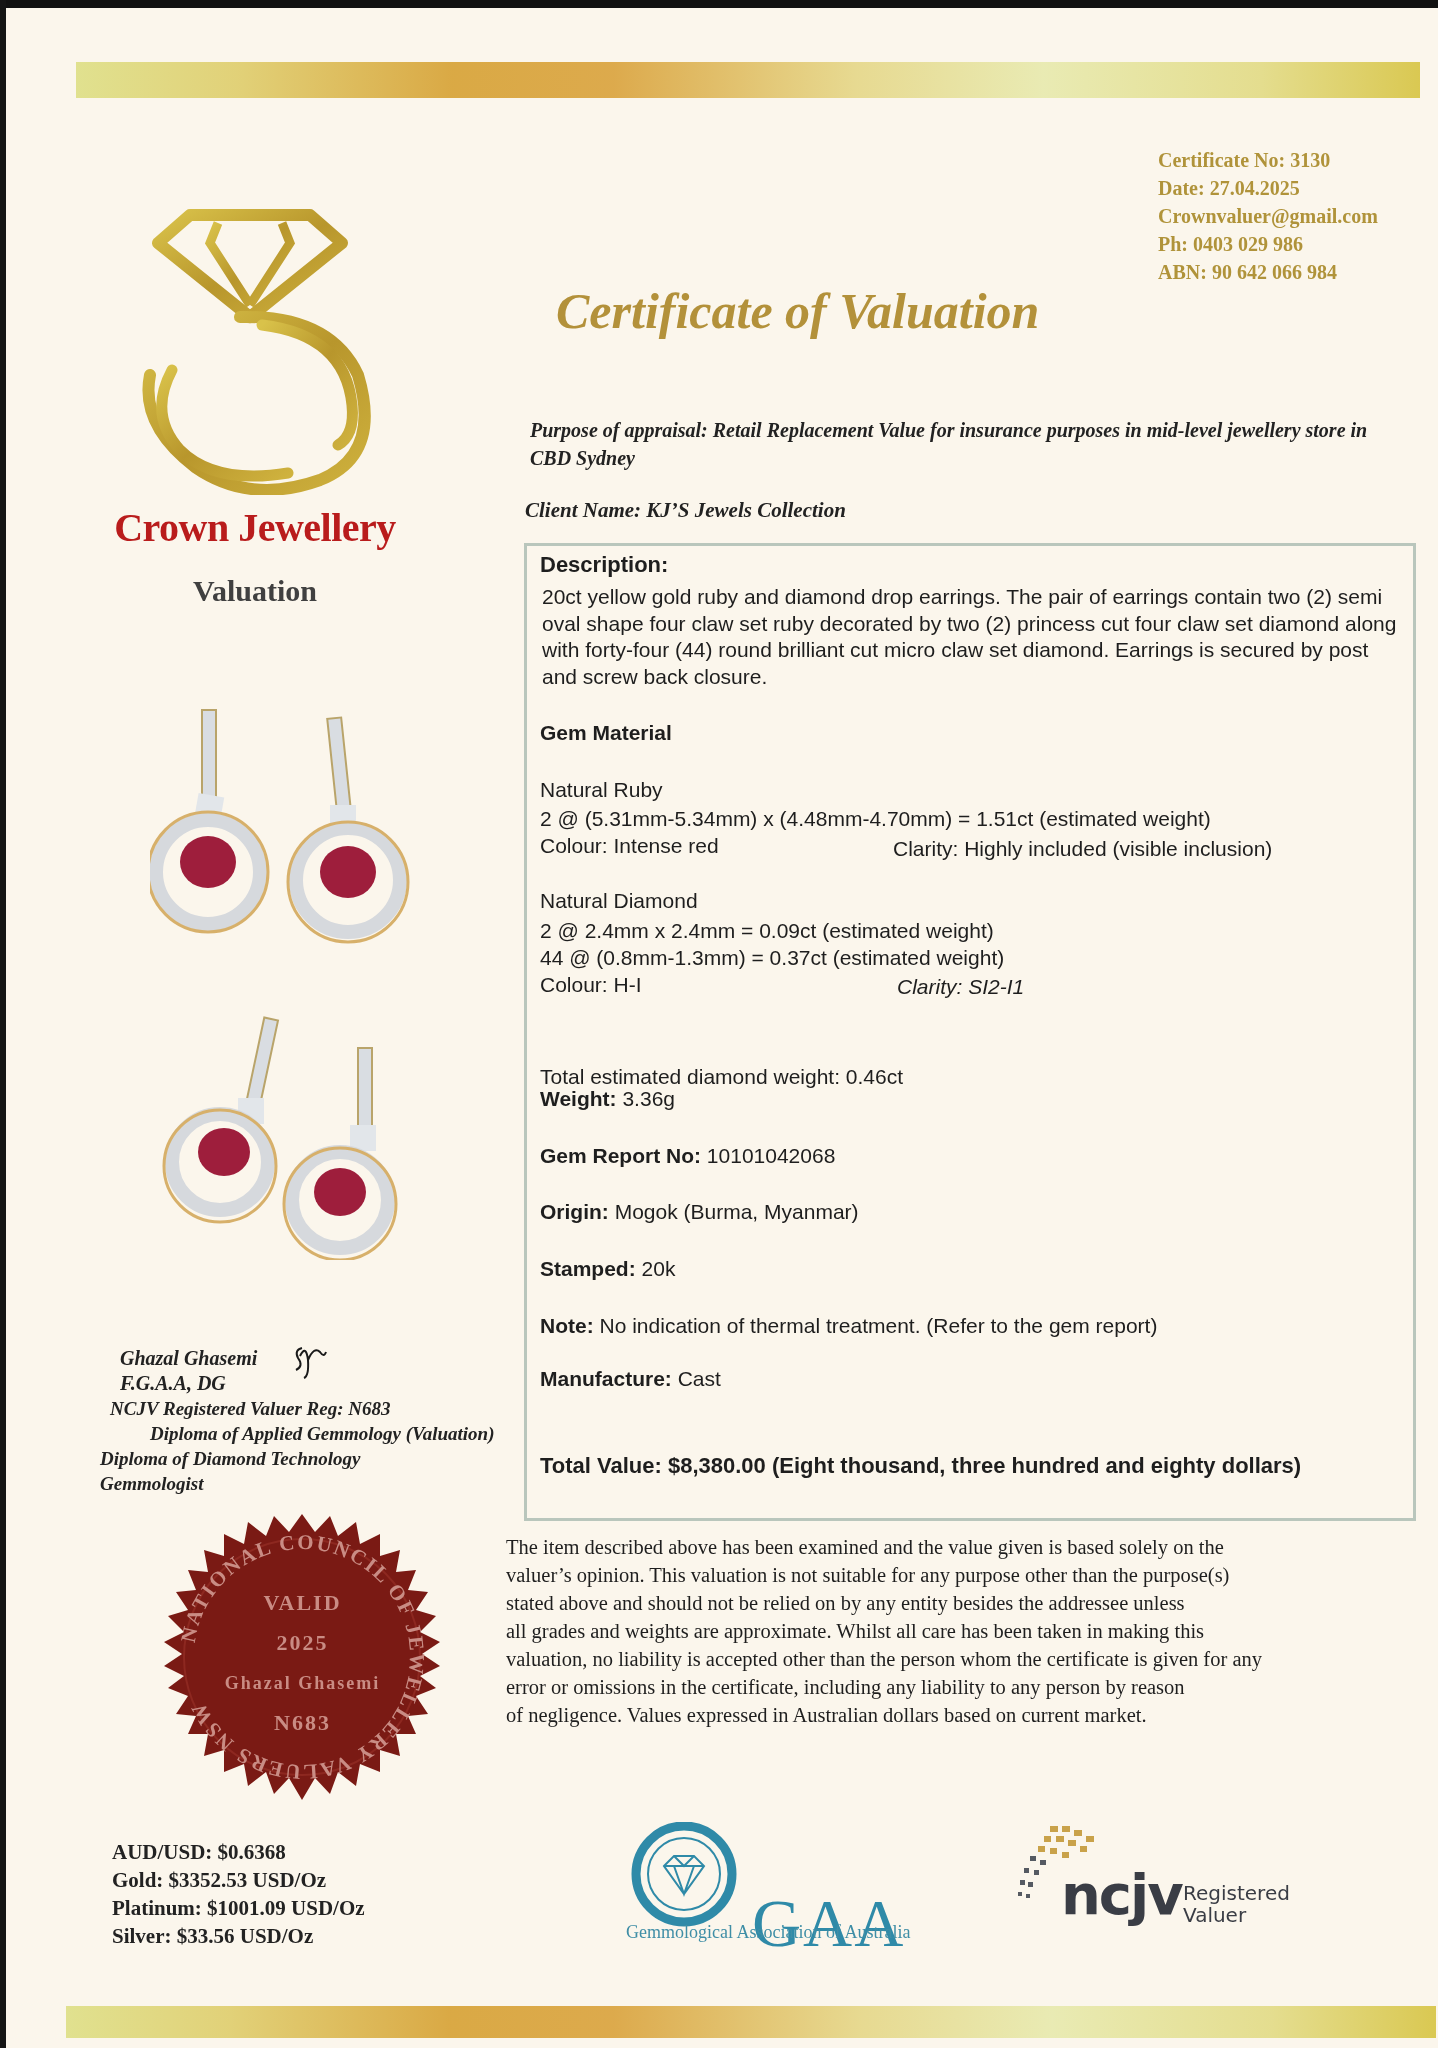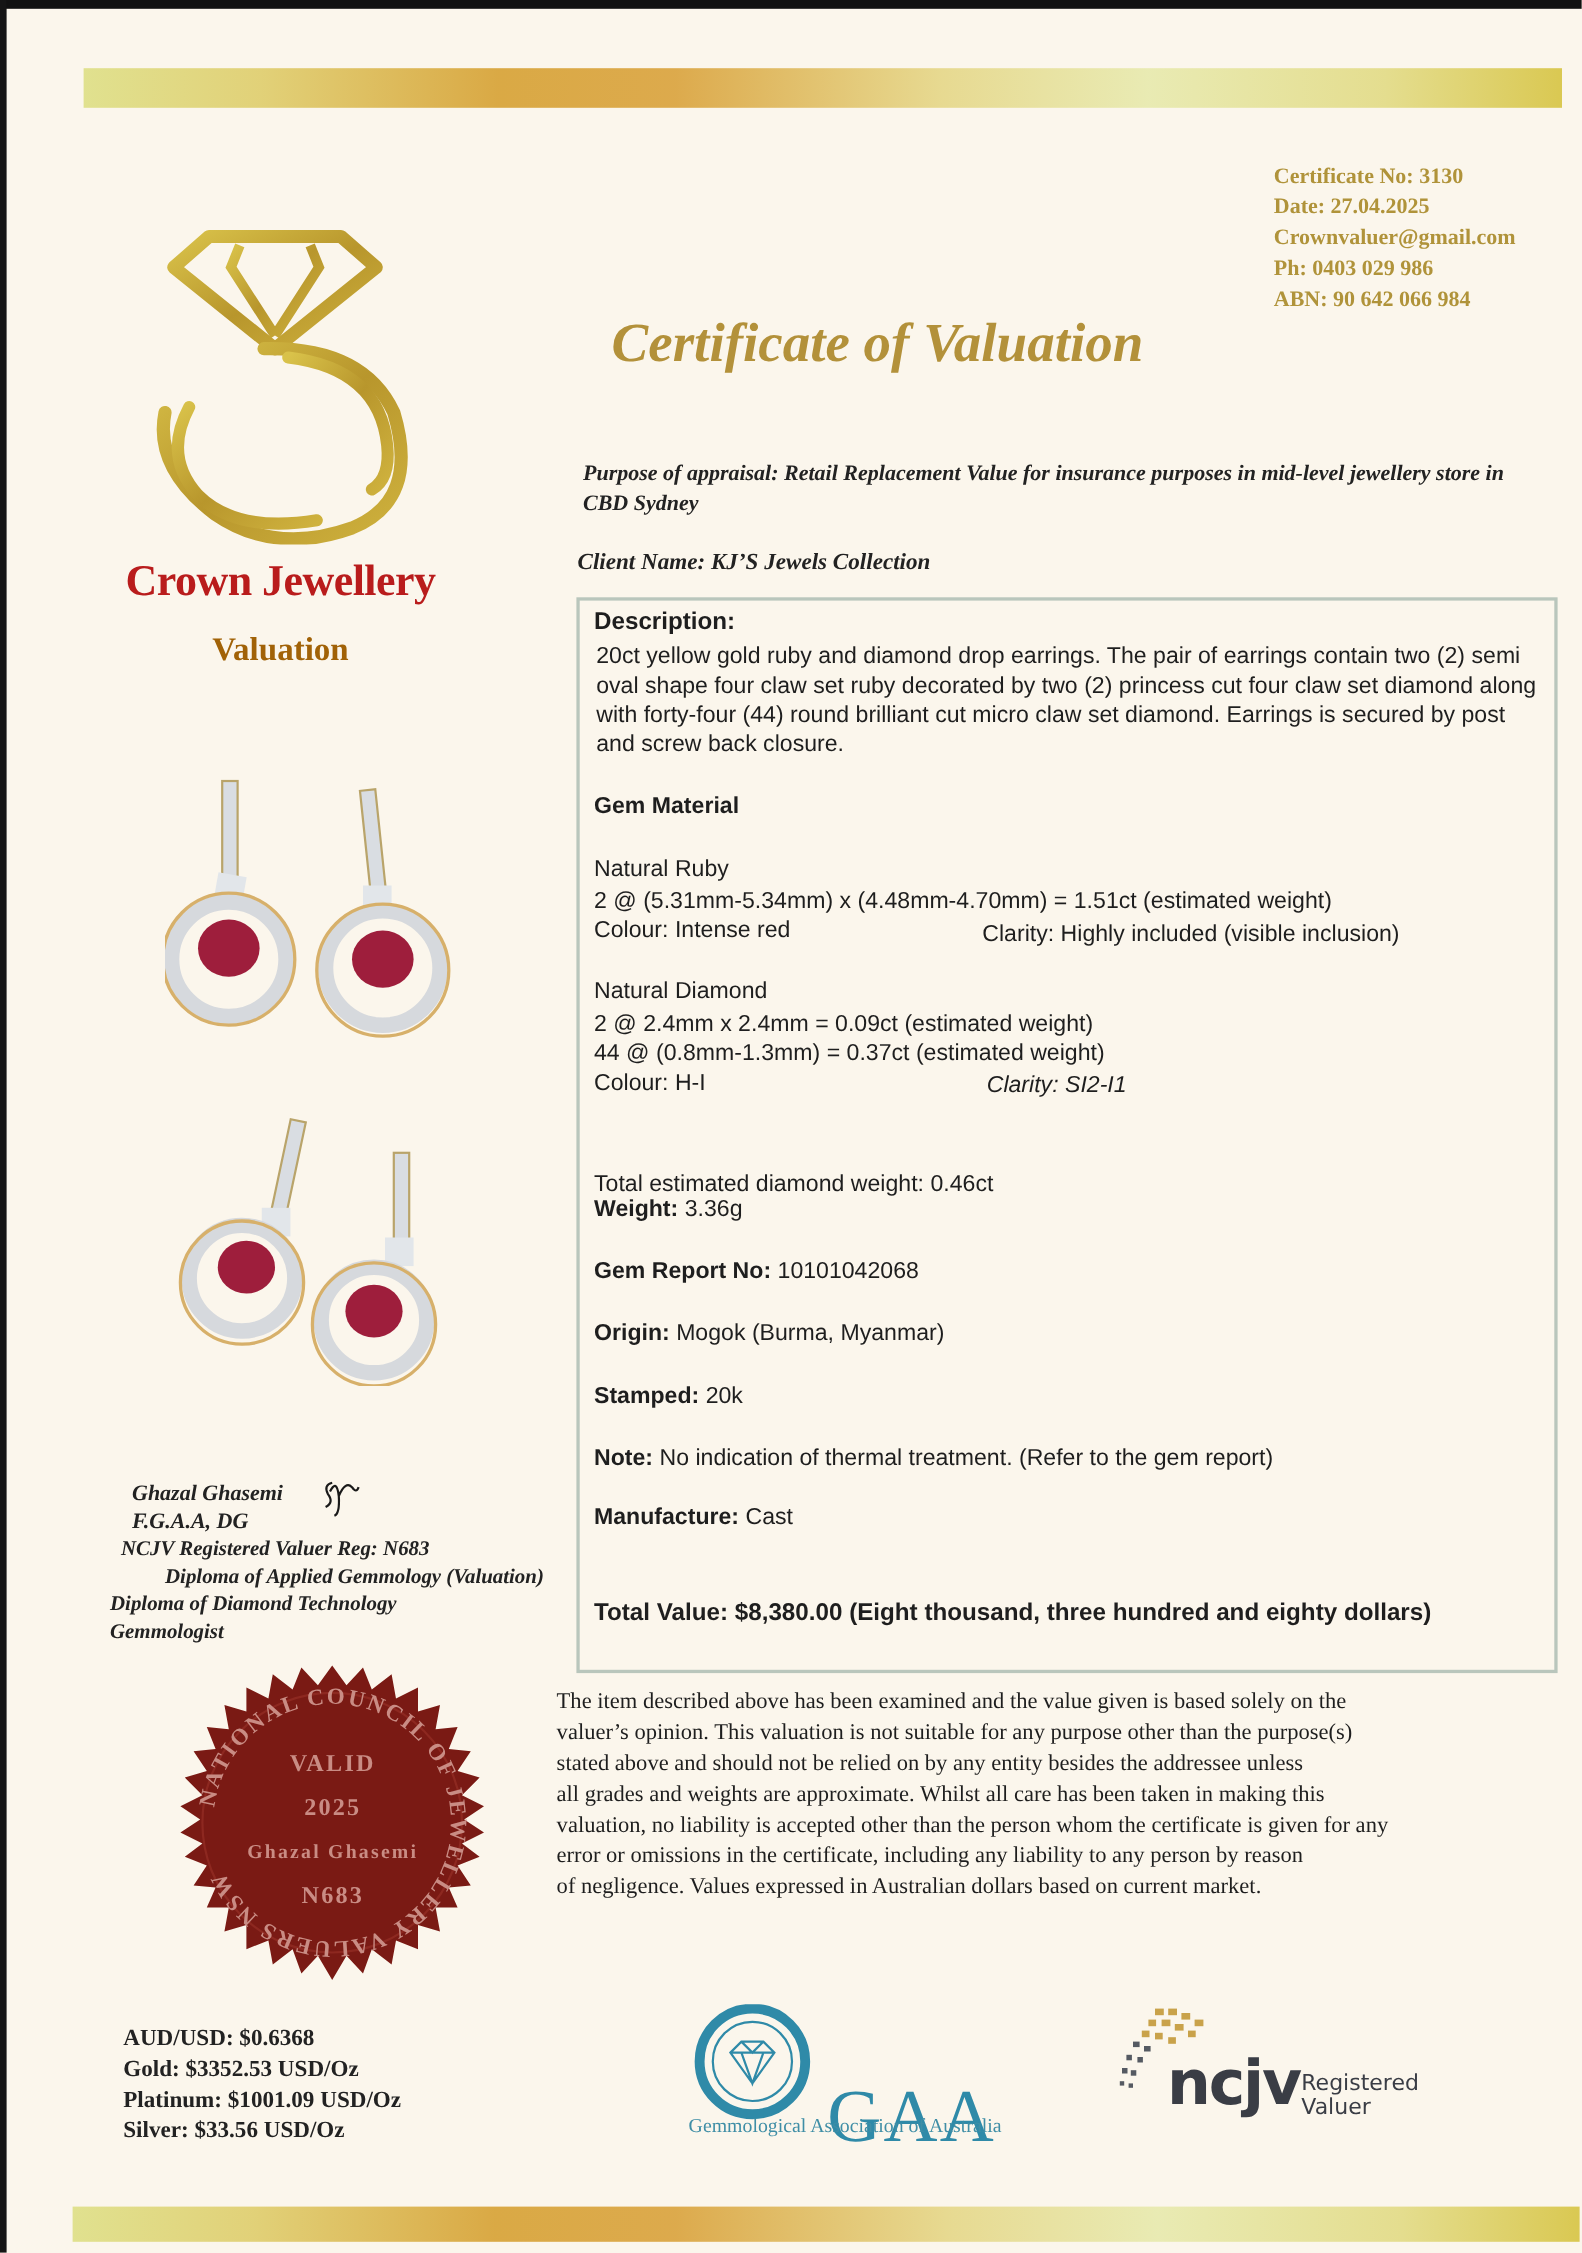--- a/index.html
+++ b/index.html
@@ -17,21 +17,21 @@
     opacity:.95;
   }
   .gold-bar.top { top:62px; }
   .gold-bar.bottom { top:2006px; height:32px; left:66px; width:1370px; }
 
   .contact { position:absolute; left:1158px; top:146px; font-family:"Liberation Serif", serif; font-weight:bold; color:#b0933a; font-size:20px; line-height:28px; }
   .contact div { white-space:nowrap; }
 
   .logo { position:absolute; left:120px; top:205px; width:260px; height:290px; }
   .brand-name { position:absolute; left:60px; top:504px; width:390px; text-align:center; font-family:"Liberation Serif", serif; font-weight:bold; color:#b91c1c; font-size:40px; letter-spacing:-0.5px; }
-  .brand-sub { position:absolute; left:60px; top:574px; width:390px; text-align:center; font-family:"Liberation Serif", serif; font-weight:bold; color:#a16207; font-size:30px; }
+  .brand-sub { position:absolute; left:60px; top:574px; width:390px; text-align:center; font-family:"Liberation Serif", serif; font-weight:bold; color:#404040; font-size:30px; }
 
   .doc-title { position:absolute; left:556px; top:282px; font-family:"Liberation Serif", serif; font-style:italic; font-weight:bold; color:#b3913a; font-size:50px; white-space:nowrap; }
 
   .purpose { position:absolute; left:530px; top:416px; width:870px; font-family:"Liberation Serif", serif; font-style:italic; font-weight:bold; font-size:20px; line-height:28px; color:#222; }
   .client { position:absolute; left:525px; top:498px; font-family:"Liberation Serif", serif; font-style:italic; font-weight:bold; font-size:21px; color:#222; }
 
   .desc-box { position:absolute; left:524px; top:543px; width:892px; height:978px; border:3px solid #b9c6bc; box-sizing:border-box; }
   .b-text { position:absolute; left:540px; font-size:21px; line-height:26px; color:#1e1e1e; white-space:nowrap; }
   .b-label { font-weight:bold; }
   .desc-body { position:absolute; left:542px; top:584px; width:860px; font-size:21px; line-height:26.5px; }

